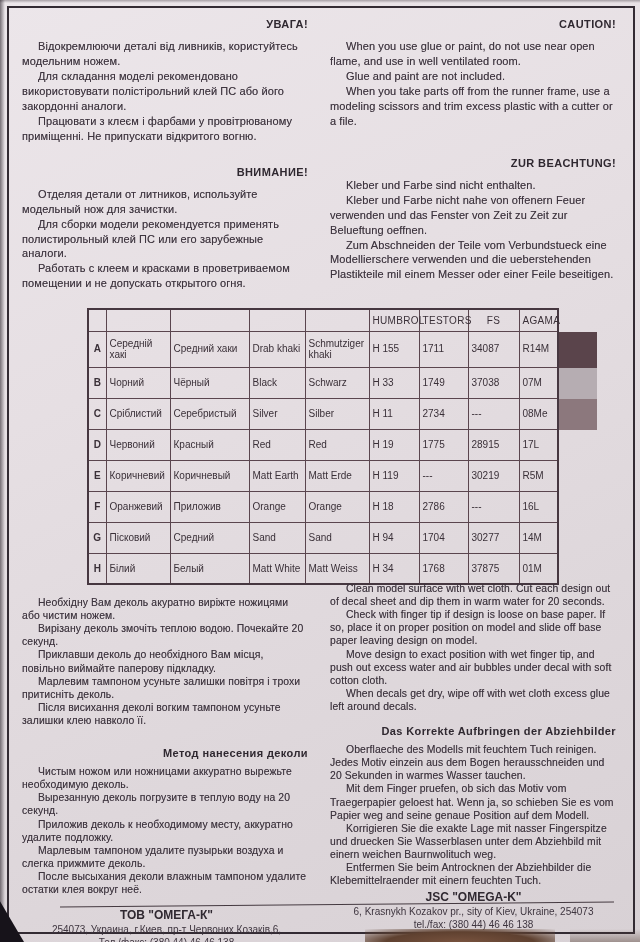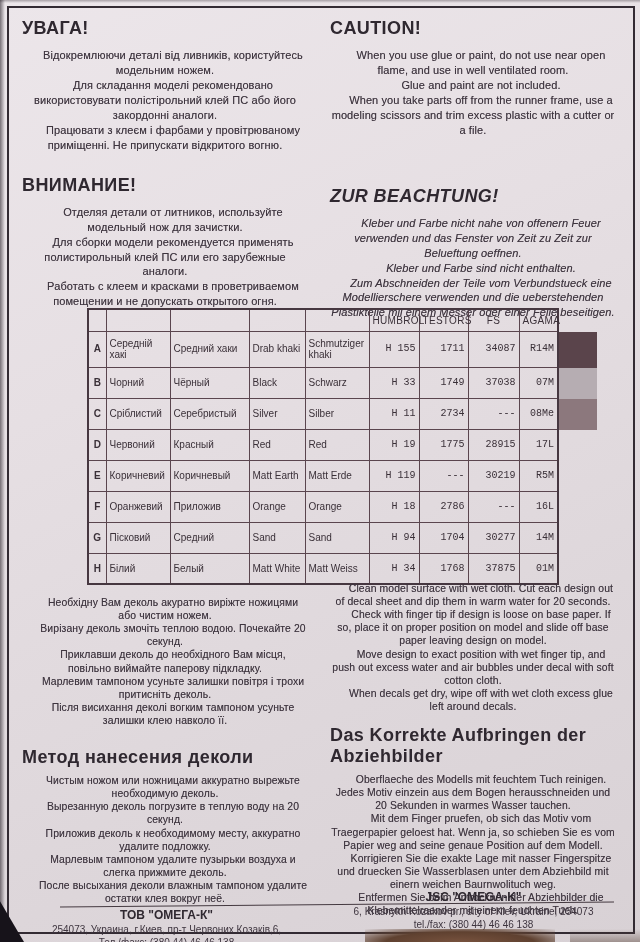--- a/index.html
+++ b/index.html
@@ -6,35 +6,35 @@
   .page{
     position:relative;width:640px;height:942px;overflow:hidden;
     background:linear-gradient(155deg,#ece6ea 0%,#e6dfe3 35%,#ded7db 70%,#d8d1d5 100%);
     font-family:"Liberation Sans", sans-serif;color:#3e353f;
   }
   .frame{position:absolute;top:6px;left:7px;right:5px;bottom:8px;border:2px solid #332b33;}
   .region-top{position:absolute;top:18px;left:22px;right:24px;display:grid;grid-template-columns:1fr 1fr;column-gap:22px;}
   .region-table{position:absolute;top:308px;left:87px;width:512px;}
   .region-decals{position:absolute;top:582px;left:22px;right:24px;display:grid;grid-template-columns:1fr 1fr;column-gap:22px;}
   .region-footer{position:absolute;top:894px;left:18px;right:18px;height:42px;}
-  .sec-title{font-weight:bold;text-align:left;font-size:18px;color:#2f2830;letter-spacing:.4px;margin:0 0 9px;}
+  .sec-title{font-weight:bold;text-align:right;font-size:11px;color:#2f2830;letter-spacing:.4px;margin:0 0 9px;}
   .sec{margin-bottom:14px;}
-  .para{margin:0;text-indent:16px;font-size:11px;line-height:1.36;letter-spacing:.1px;text-shadow:0 0 .5px rgba(62,53,63,.55);text-align:center;}
+  .para{margin:0;text-indent:16px;font-size:11px;line-height:1.36;letter-spacing:.1px;text-shadow:0 0 .5px rgba(62,53,63,.55);}
   .decals .sec-title{margin-bottom:6px;}
   .decals .para{font-size:10.4px;line-height:1.26;}
   .decals .sec{margin-bottom:9px;}
   table.paint{border-collapse:collapse;table-layout:fixed;width:470px;}
   table.paint td{border:1px solid #5a454e;padding:1px 3px;font-size:10px;line-height:1.15;vertical-align:middle;color:#3a3038;}
   table.paint{border:2px solid #463740;}
   tr.hdr{height:22px;}
   tr.rA{height:36px;}
   tr.rr{height:31px;}
   td.letter{color:#9d2e45;font-weight:bold;font-size:13.5px;text-align:center;font-family:"Liberation Sans",sans-serif;}
   td.brand{font-size:8.5px;text-align:center;letter-spacing:.3px;color:#463c44;}
-  td.num{text-align:right;font-size:10px;font-family:Liberation Mono, monospace;}
+  td.num{text-align:left;font-size:10px;}
   .swatch-stack{position:absolute;left:472px;top:24px;width:38px;}
   .swatch{width:38px;}
   .sw0{height:36px;}
   .sw1{height:31px;}
   .sw2{height:31px;}
   .footer-rule{position:absolute;top:10px;left:42px;right:8px;border-top:1.5px solid #453a41;transform:rotate(-0.5deg);}
   .footer-grid{display:grid;grid-template-columns:1fr 1fr;column-gap:10px;}
   .f-block{text-align:center;}
   .f-left{padding-top:14px;}
   .f-right{position:relative;top:-4px;}
@@ -67,24 +67,24 @@
         <p class="para">Работать с клеем и красками в проветриваемом помещении и не допускать открытого огня.</p>
       </div>
     </div>
     <div>
       <div class="sec">
         <p class="sec-title">CAUTION!</p>
         <p class="para">When you use glue or paint, do not use near open flame, and use in well ventilated room.</p>
         <p class="para">Glue and paint are not included.</p>
         <p class="para">When you take parts off from the runner frame, use a modeling scissors and trim excess plastic with a cutter or a file.</p>
       </div>
-      <div class="sec" style="margin-top:48px;font-style:italic;">
+      <div class="sec" style="margin-top:28px;">
         <p class="sec-title">ZUR BEACHTUNG!</p>
+        <p class="para">Kleber und Farbe sind nicht enthalten.</p>
         <p class="para">Kleber und Farbe nicht nahe von offenern Feuer verwenden und das Fenster von Zeit zu Zeit zur Belueftung oeffnen.</p>
-        <p class="para">Kleber und Farbe sind nicht enthalten.</p>
         <p class="para">Zum Abschneiden der Teile vom Verbundstueck eine Modellierschere verwenden und die ueberstehenden Plastikteile mil einem Messer oder einer Feile beseitigen.</p>
       </div>
     </div>
   </div>
 
   <div class="region-table">
     <table class="paint">
       <colgroup>
         <col style="width:18px">
           <col style="width:64px">

